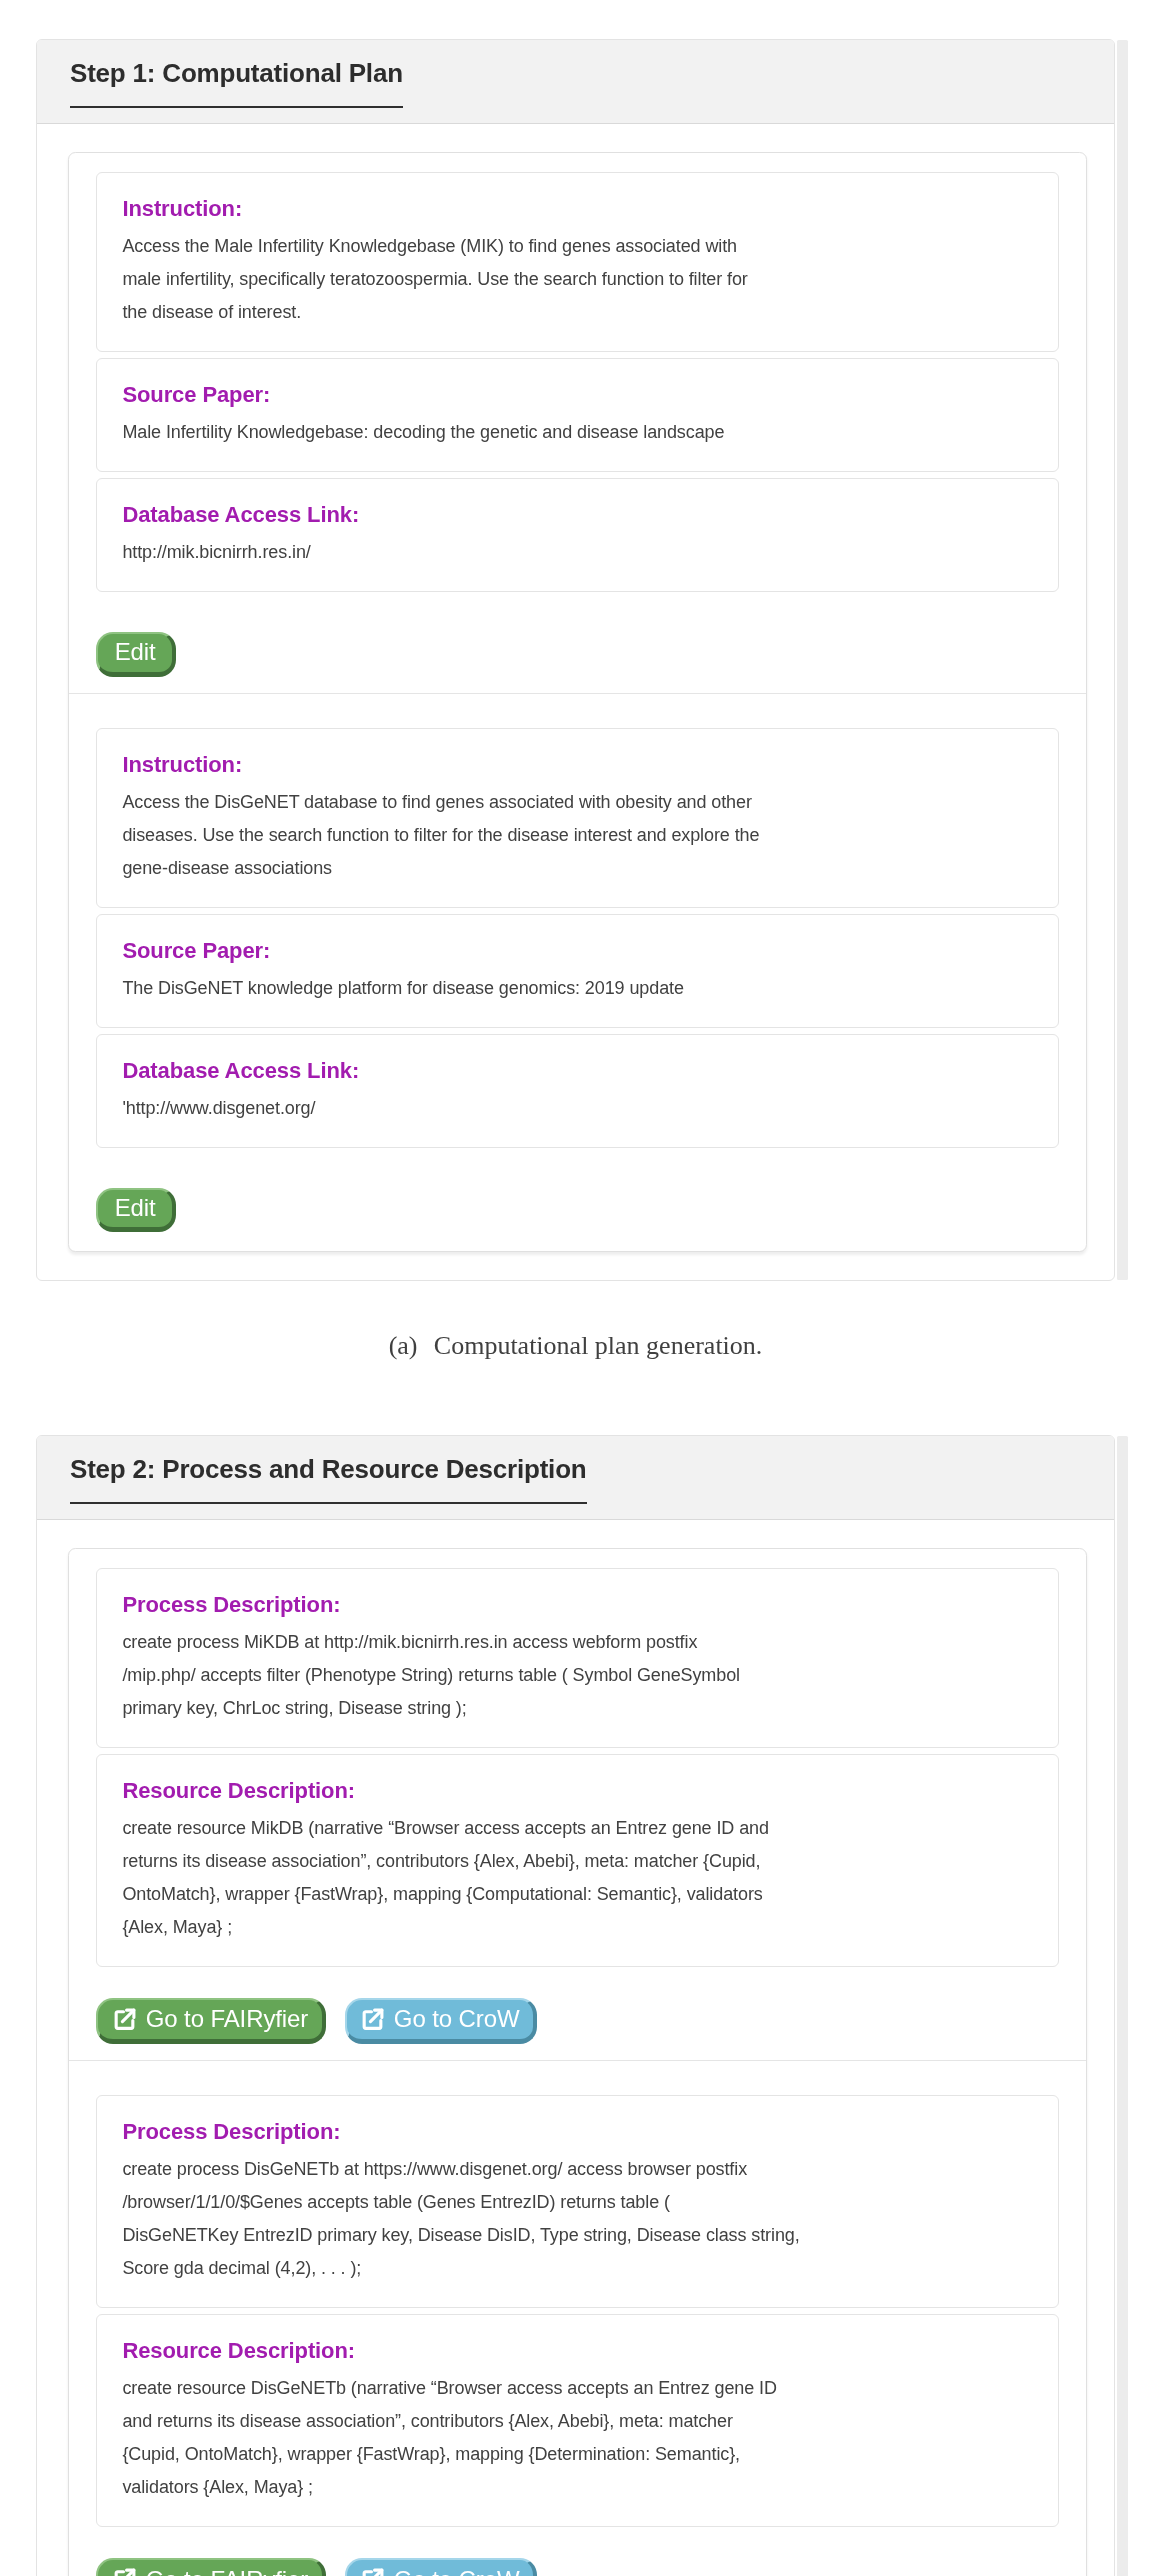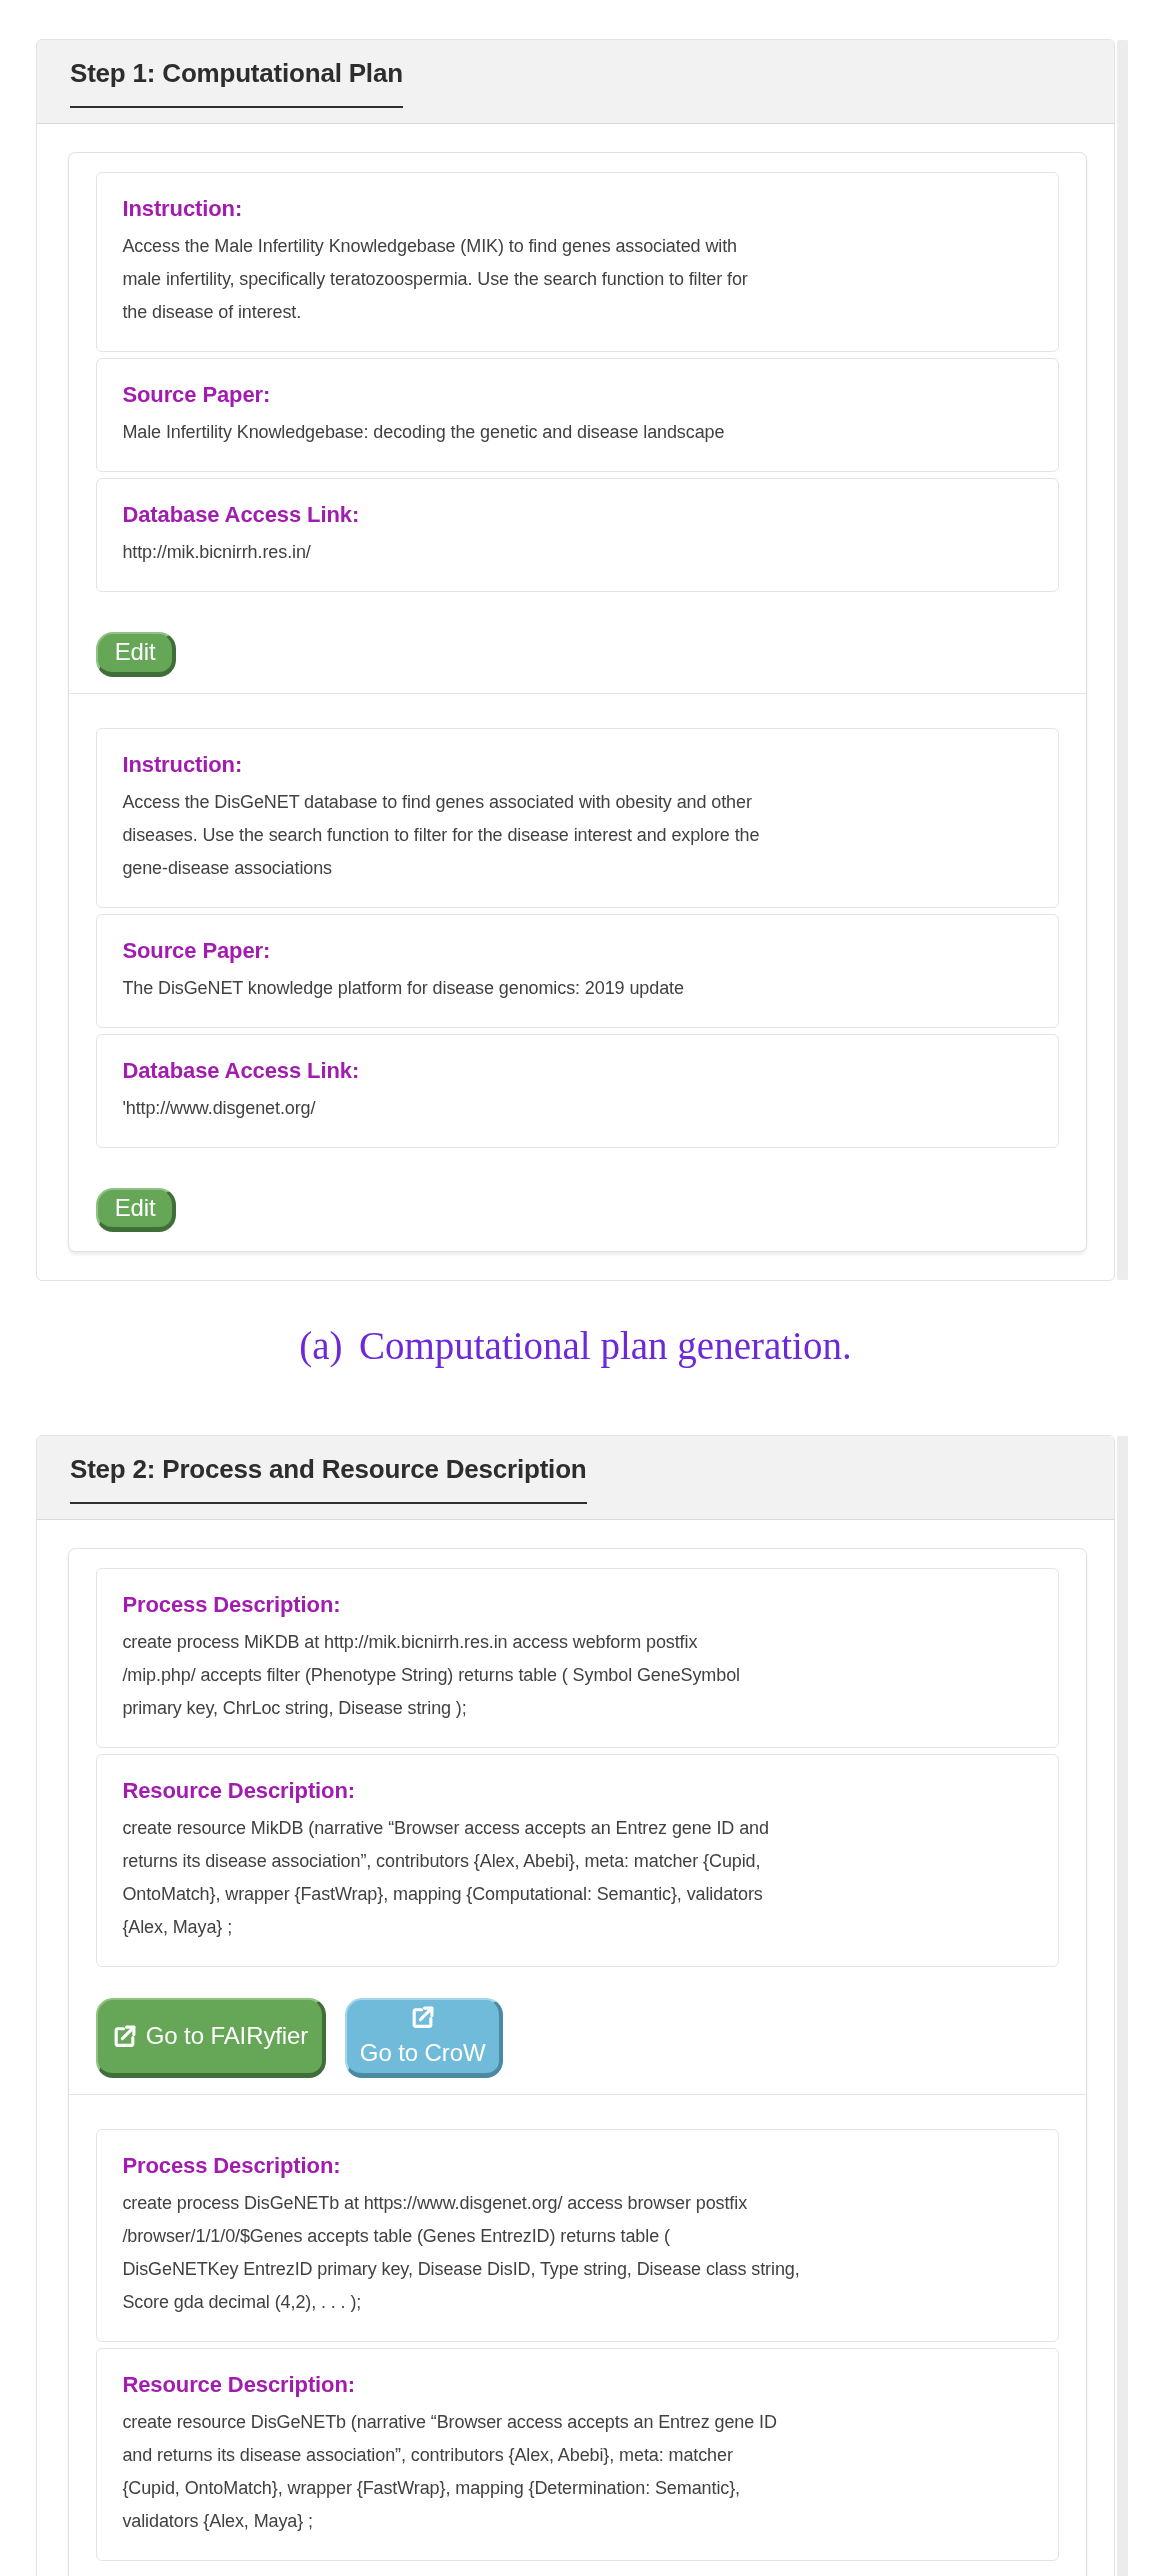--- a/index.html
+++ b/index.html
@@ -103,30 +103,29 @@
     border-left:2.2px solid #8fc382;
     border-bottom:5.2px solid #3f6e38;
     border-right:4.4px solid #3f6e38;
   }
   .btn-blue {
     background:#70bbd9;
     border-top:2.2px solid #a5d6ea;
     border-left:2.2px solid #a5d6ea;
     border-bottom:5.2px solid #4a8ba3;
     border-right:4.4px solid #4a8ba3;
-    flex-direction:column;
   }
   .btn-edit { margin-top:34px; padding:4.4px 16.3px 5.2px 16.3px; }
 
   
   .caption {
     text-align:center;
     font-family:"Liberation Serif", serif;
-    font-size:39px;
-    color:#6d28d9;
+    font-size:26px;
+    color:#404040;
     margin-top:40px;
     margin-bottom:65px;
     line-height:49px;
   }
   .caption .cap-label { margin-right:16.3px; }
 </style>
 </head>
 <body>
 
 <div class="window">

